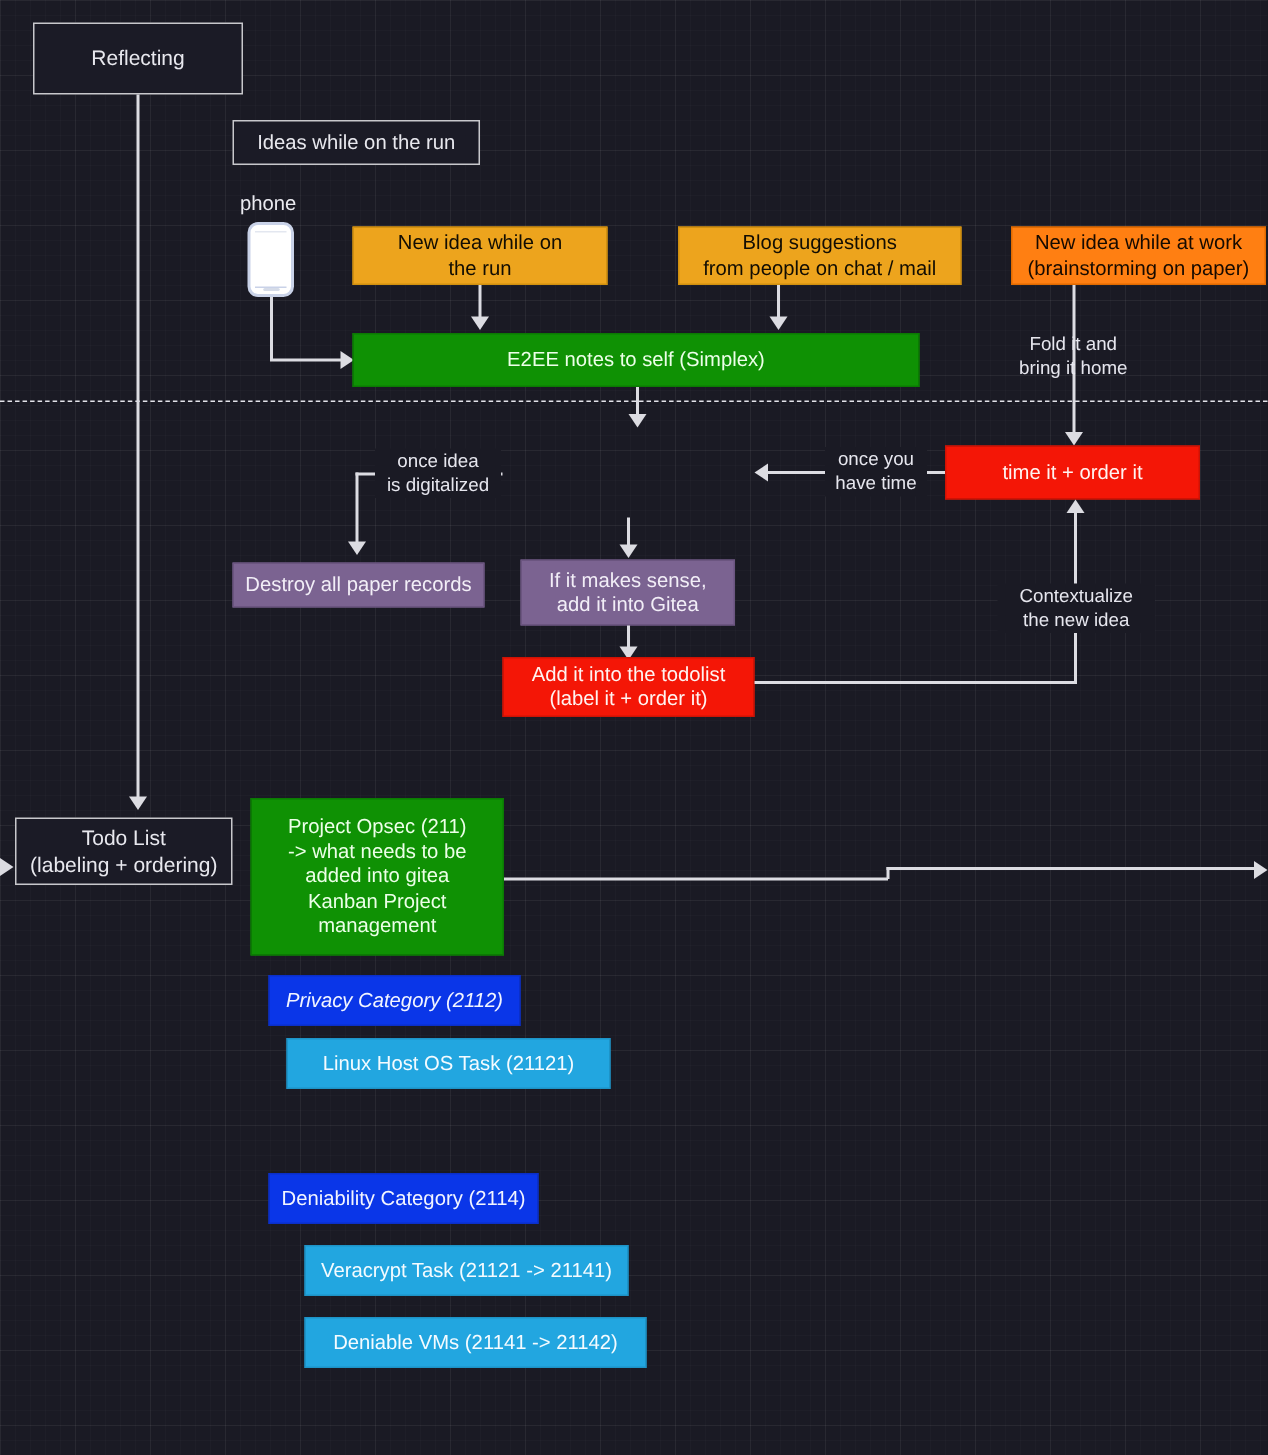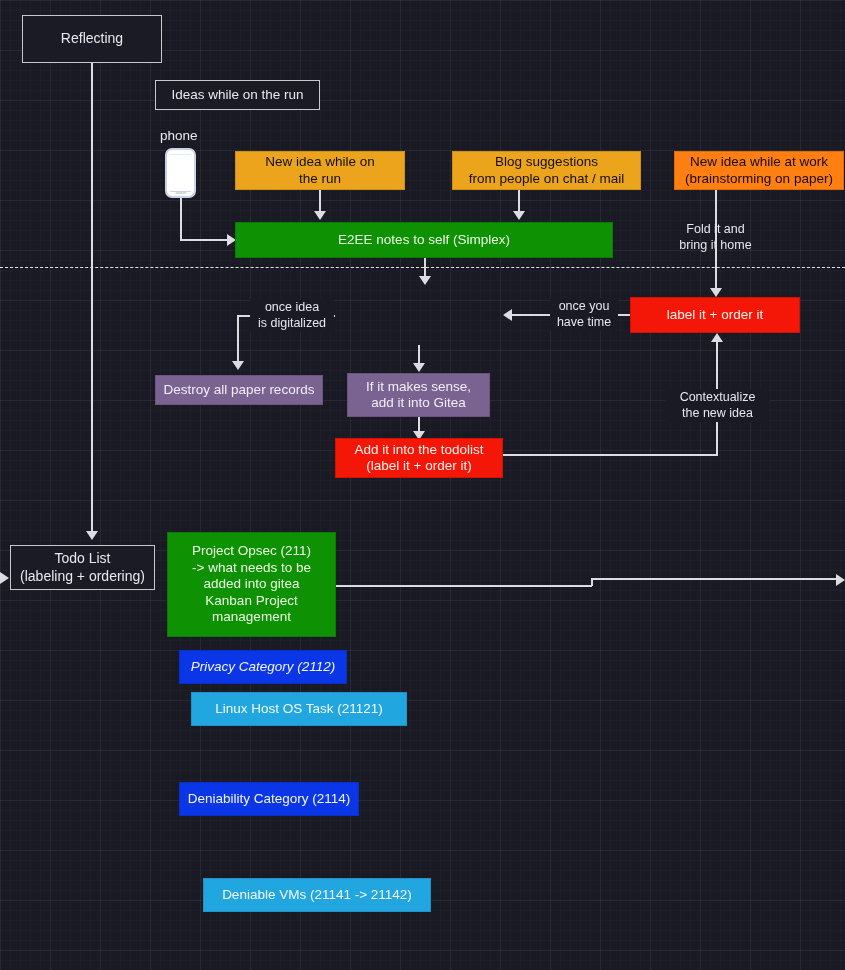--- a/index.html
+++ b/index.html
@@ -131,21 +131,21 @@
   <div class="arrow a-down" style="left:710px;top:288px;"></div>
   <div class="edge-label" style="left:662px;top:221px;width:107px;">Fold it and
 bring it home</div>
 
   <div class="node n-green" style="left:235px;top:222px;width:378px;height:36px;">E2EE notes to self (Simplex)</div>
 
   <div class="ln lnv" style="left:424px;top:258px;height:20px;"></div>
   <div class="arrow a-down" style="left:419px;top:276px;"></div>
 
 
-  <div class="node n-red" style="left:630px;top:297px;width:170px;height:36px;">label it + order it</div>
+  <div class="node n-red" style="left:630px;top:297px;width:170px;height:36px;">time it + order it</div>
 
   <div class="ln lnh" style="left:512px;top:314px;width:118px;"></div>
   <div class="arrow a-left" style="left:503px;top:309px;"></div>
   <div class="edge-label" style="left:550px;top:298px;width:68px;background:#1a1a24;">once you
 have time</div>
 
   <div class="ln lnh" style="left:237px;top:315px;width:98px;"></div>
   <div class="ln lnv" style="left:237px;top:315px;height:48px;"></div>
   <div class="arrow a-down" style="left:232px;top:361px;"></div>
   <div class="edge-label" style="left:250px;top:299px;width:84px;background:#1a1a24;">once idea
@@ -187,16 +187,17 @@
   <div class="ln lnh" style="left:591px;top:578px;width:245px;"></div>
   <div class="arrow a-right" style="left:836px;top:574px;"></div>
 
   <div class="node n-blue" style="left:179px;top:650px;width:168px;height:34px;font-style:italic;">Privacy Category (2112)</div>
 
   <div class="node n-lblue" style="left:191px;top:692px;width:216px;height:34px;">Linux Host OS Task (21121)</div>
 
 
   <div class="node n-blue" style="left:179px;top:782px;width:180px;height:34px;">Deniability Category (2114)</div>
 
+  <div class="node n-lblue" style="left:203px;top:830px;width:216px;height:34px;">Veracrypt Task (21121 -&gt; 21141)</div>
 
   <div class="node n-lblue" style="left:203px;top:878px;width:228px;height:34px;">Deniable VMs (21141 -&gt; 21142)</div>
 
 </div>
 
 </body></html>

